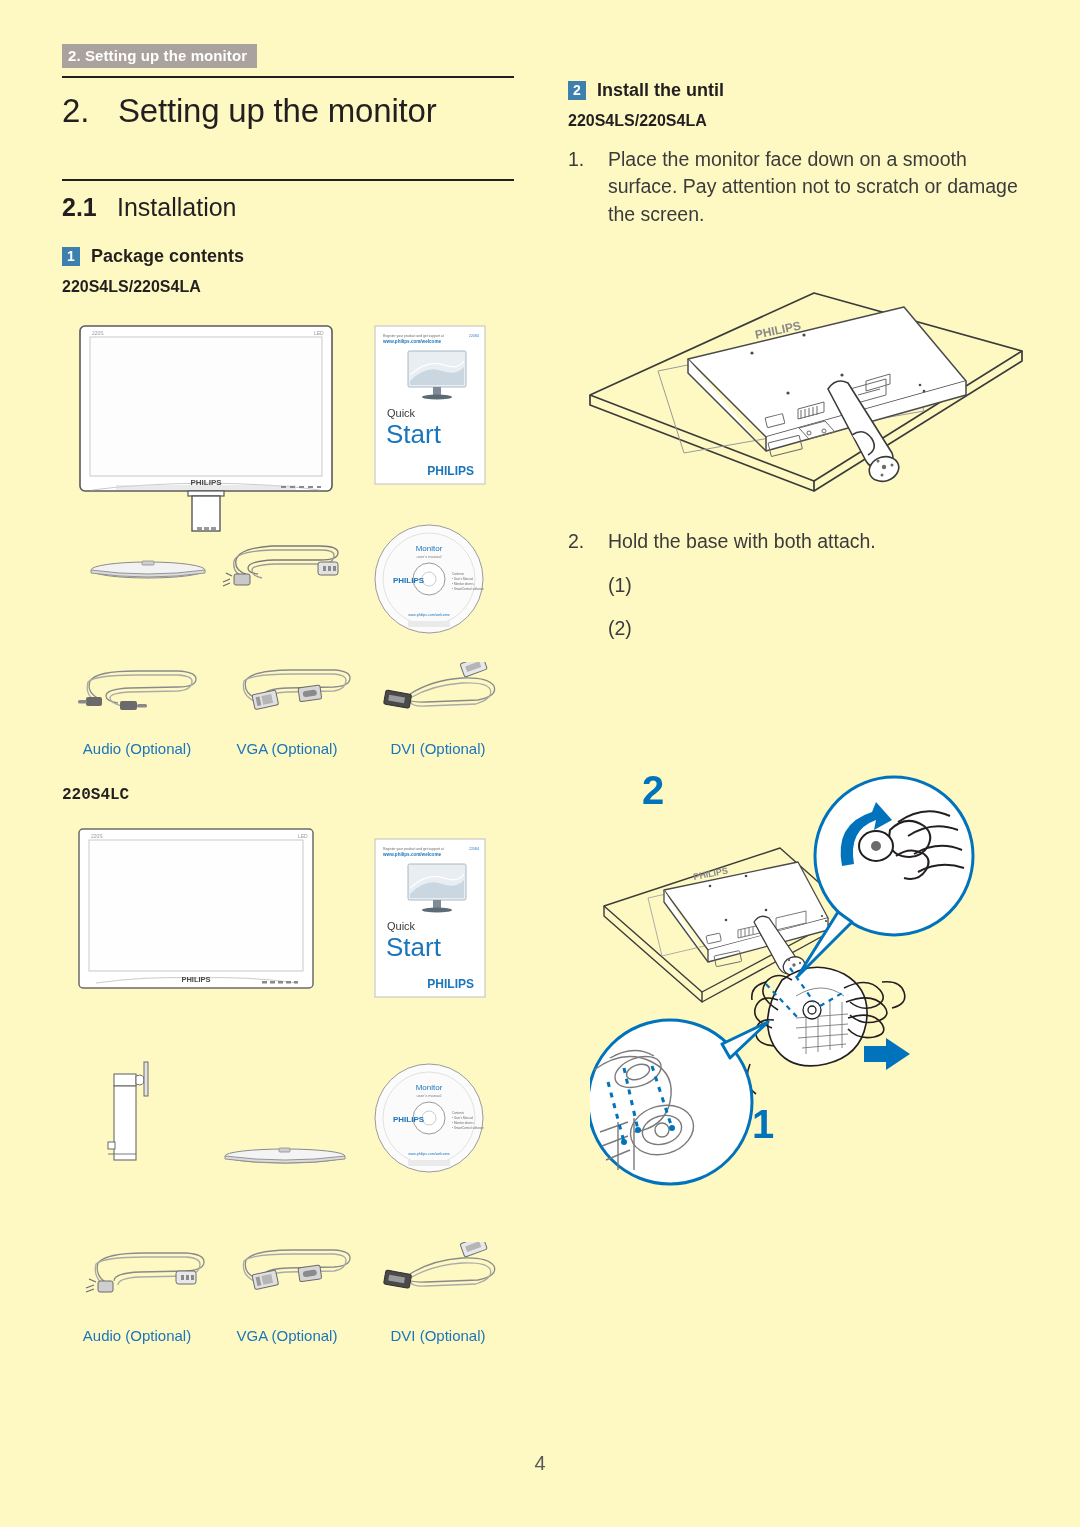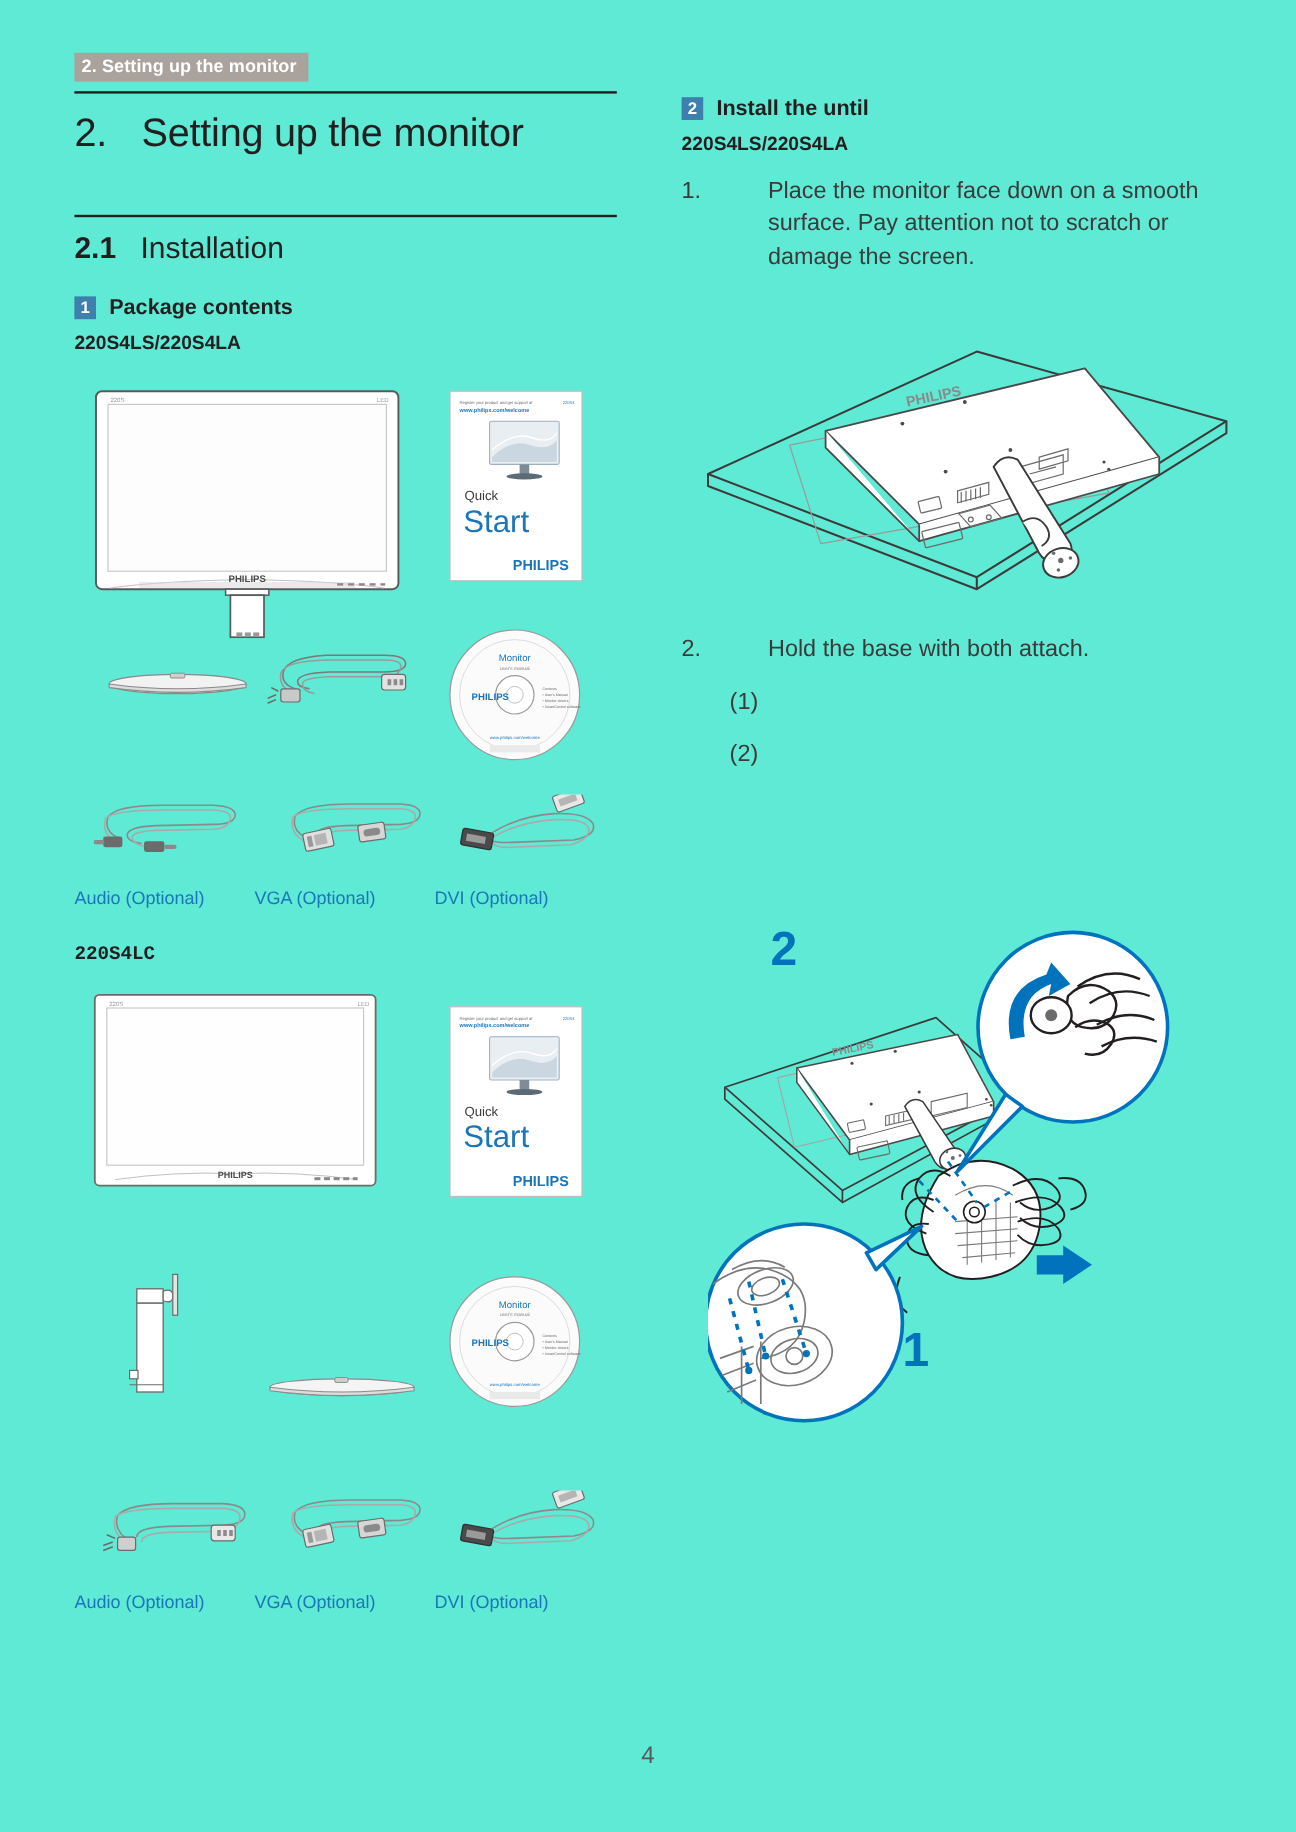--- a/index.html
+++ b/index.html
@@ -8,21 +8,21 @@
     background: #ffffff;
   }
   body {
     font-family: "Liberation Sans", sans-serif;
     color: #231f20;
   }
   #page {
     position: relative;
     width: 1080px;
     height: 1527px;
-    background: #5eead4;
+    background: #fef9c3;
     overflow: hidden;
   }
 
   
   .run-head {
     position: absolute;
     left: 62px;
     top: 44px;
     background: #aaa29c;
     color: #ffffff;
@@ -107,33 +107,33 @@
     line-height: 1.42;
     color: #3b3b3b;
     display: flex;
     margin-top: 16px;
   }
   .para .marker {
     flex: 0 0 auto;
     width: 40px;
   }
   .para .marker.paren { width: 42px; }
-  .para .body { flex: 1 1 auto; margin-left: 32px; }
+  .para .body { flex: 1 1 auto; }
   .para.indent { margin-left: 40px; }
   .para.indent .marker { width: 42px; }
 
   
   .fig { position: absolute; }
   .caption-row {
     position: absolute;
     display: flex;
     font-size: 15px;
     color: #1b75bb;
   }
-  .cap { text-align: left; }
+  .cap { text-align: center; }
 
   
   .folio {
     position: absolute;
     left: 0; right: 0;
     top: 1452px;
     text-align: center;
     font-size: 20px;
     color: #58595b;
   }

